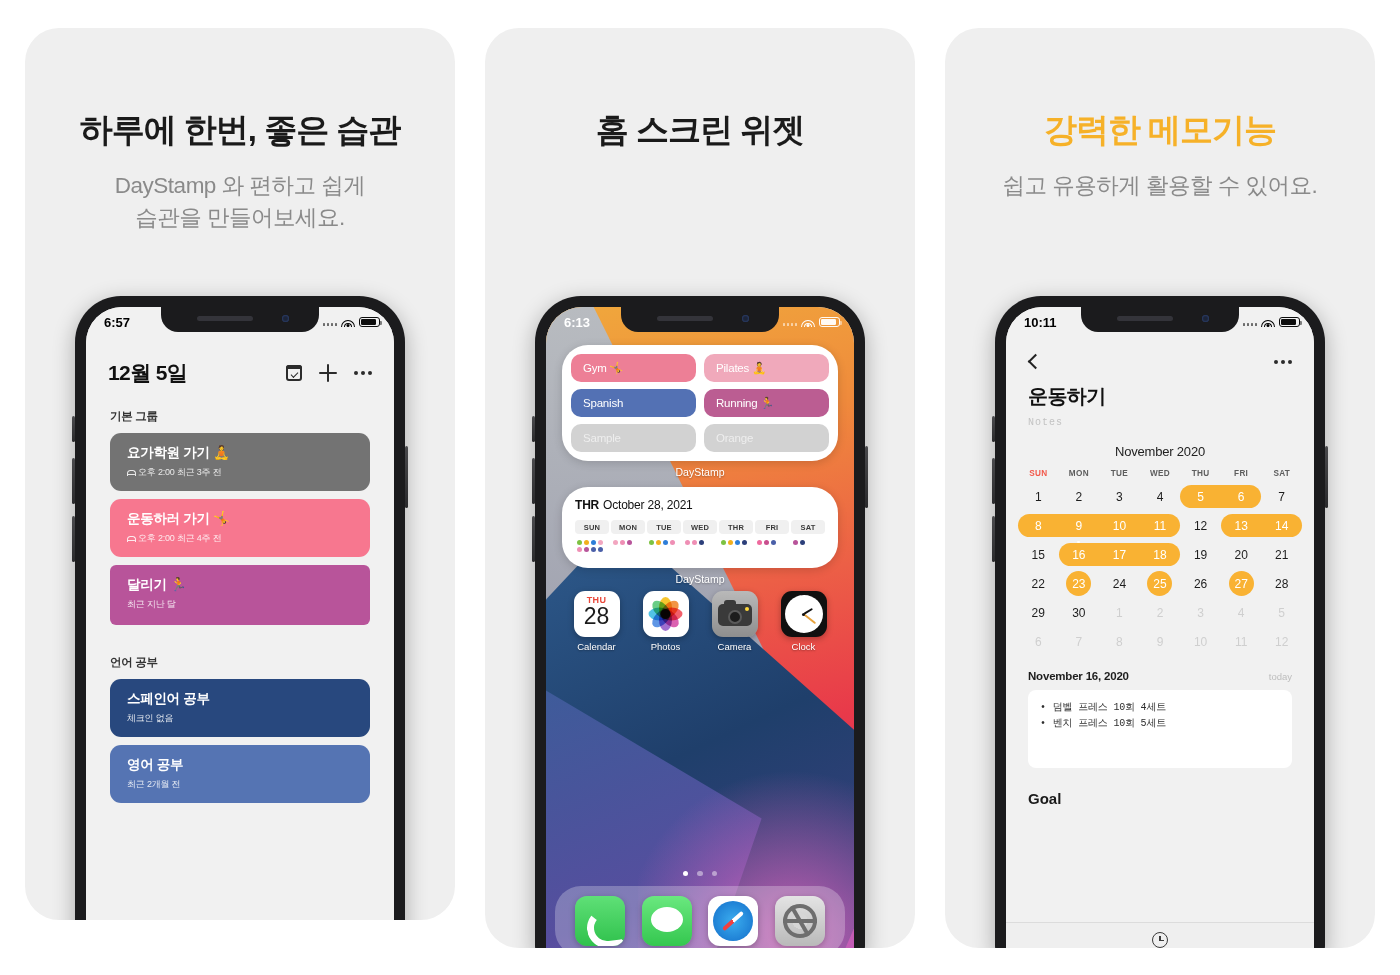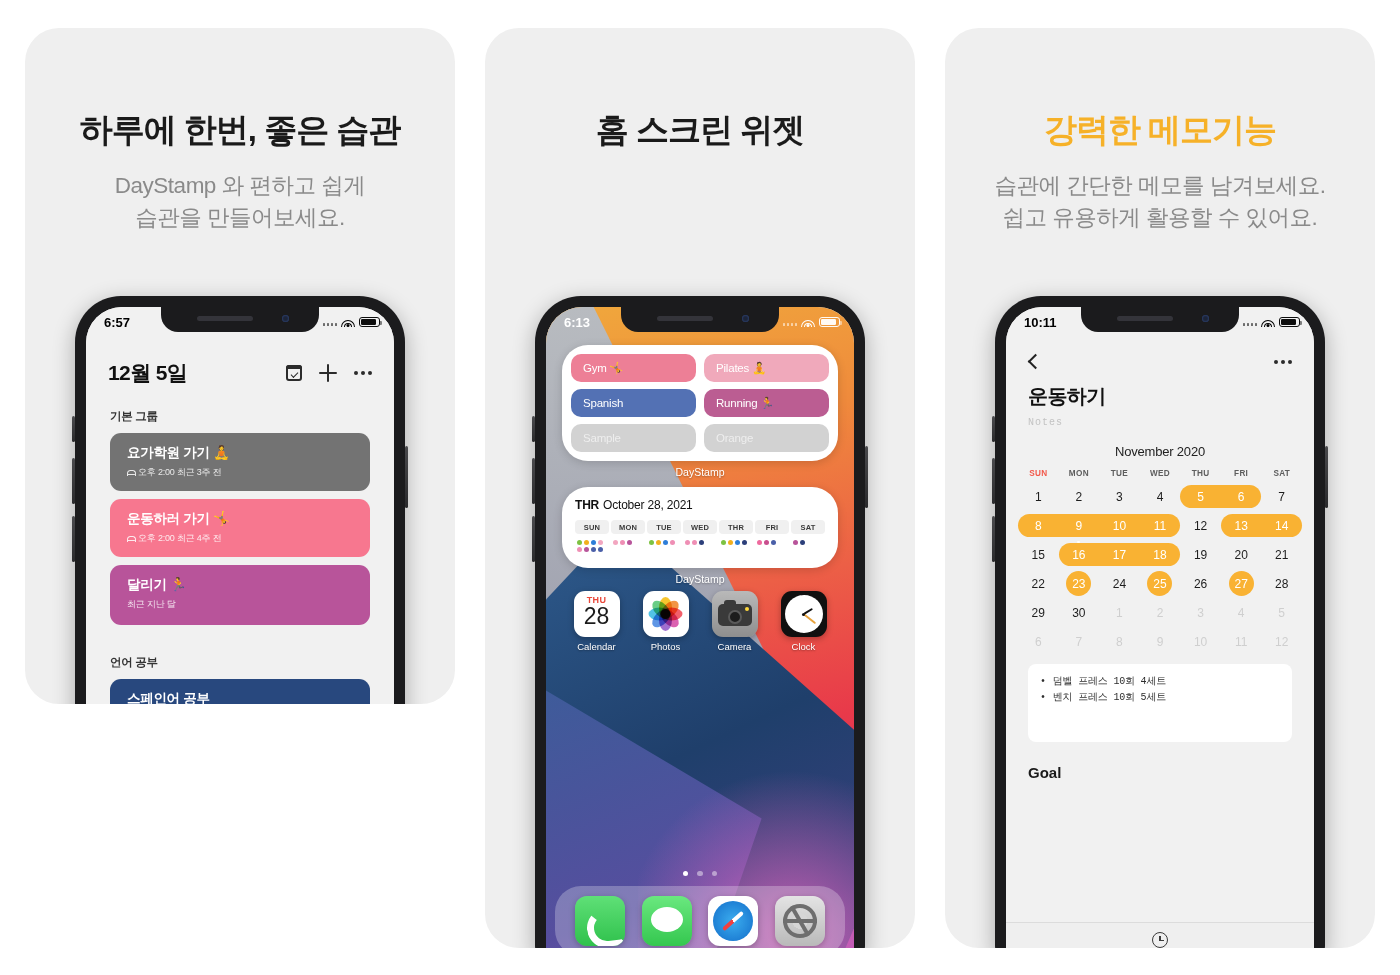--- a/index.html
+++ b/index.html
@@ -11,21 +11,21 @@
     position: relative;
   }
   .gallery { display: flex; width: 1400px; height: 975px; }
 
   .panel {
     background: #efefef;
     border-radius: 34px;
     position: relative;
     overflow: hidden;
   }
-  .panel.p1 { position:absolute; left: 25px;  top: 28px; width: 430px; height: 676px; }
+  .panel.p1 { position:absolute; left: 25px;  top: 28px; width: 430px; height: 892px; }
   .panel.p2 { position:absolute; left: 485px; top: 28px; width: 430px; height: 920px; }
   .panel.p3 { position:absolute; left: 945px; top: 28px; width: 430px; height: 920px; }
 
   .headline {
     text-align: center;
     font-size: 33px;
     font-weight: bold;
     letter-spacing: -1px;
     color: #1a1a1a;
     margin-top: 82px;
@@ -457,21 +457,21 @@
                 <span>오후 2:00   최근 3주 전</span>
               </div>
           </div>
           <div class="hcard" style="background:#f7778f">
             <div class="t">운동하러 가기 🤸</div>
             <div class="s">
                 <span class="bell"></span>
                 <span>오후 2:00   최근 4주 전</span>
               </div>
           </div>
-          <div class="hcard" style="background:#b8549a;min-height:60px;">
+          <div class="hcard" style="background:#b8549a;min-height:60px;border-radius:6px;">
             <div class="t">달리기 🏃</div>
             <div class="s">
                 <span>최근 지난 달</span>
               </div>
           </div>
 
           <div class="grp-label">언어 공부</div>
 
           <div class="hcard" style="background:#28487e;min-height:58px;">
             <div class="t">스페인어 공부</div>
@@ -667,21 +667,20 @@
             </div>
           </div>
         </div>
       </div>
     </div>
   </div>
 
   <div class="panel p3">
     <div class="headline accent">강력한 메모기능</div>
     <div class="subline">
-      <div>습관에 간단한 메모를 남겨보세요.</div>
       <div>쉽고 유용하게 활용할 수 있어요.</div>
     </div>
 
     <div class="phone">
       <div class="btn-r"></div>
       <div class="btn-l3"></div>
       <div class="screen">
         <div class="notch">
           <div class="speaker"></div>
           <div class="cam"></div>
@@ -791,20 +790,24 @@
                 <div class="cal-cell mut"><span style="position: relative; z-index: 3;">6</span></div>
                 <div class="cal-cell mut"><span style="position: relative; z-index: 3;">7</span></div>
                 <div class="cal-cell mut"><span style="position: relative; z-index: 3;">8</span></div>
                 <div class="cal-cell mut"><span style="position: relative; z-index: 3;">9</span></div>
                 <div class="cal-cell mut"><span style="position: relative; z-index: 3;">10</span></div>
                 <div class="cal-cell mut"><span style="position: relative; z-index: 3;">11</span></div>
                 <div class="cal-cell mut"><span style="position: relative; z-index: 3;">12</span></div>
               </div>
             </div>
 
+          <div class="note-head">
+            <div class="note-date">November 16, 2020</div>
+            <div class="note-today">today</div>
+          </div>
           <div class="note-box">
             <div class="note-li">
                 <b>•</b>
                 <span>덤벨 프레스 10회 4세트</span>
               </div>
             <div class="note-li">
                 <b>•</b>
                 <span>벤치 프레스 10회 5세트</span>
               </div>
           </div>

